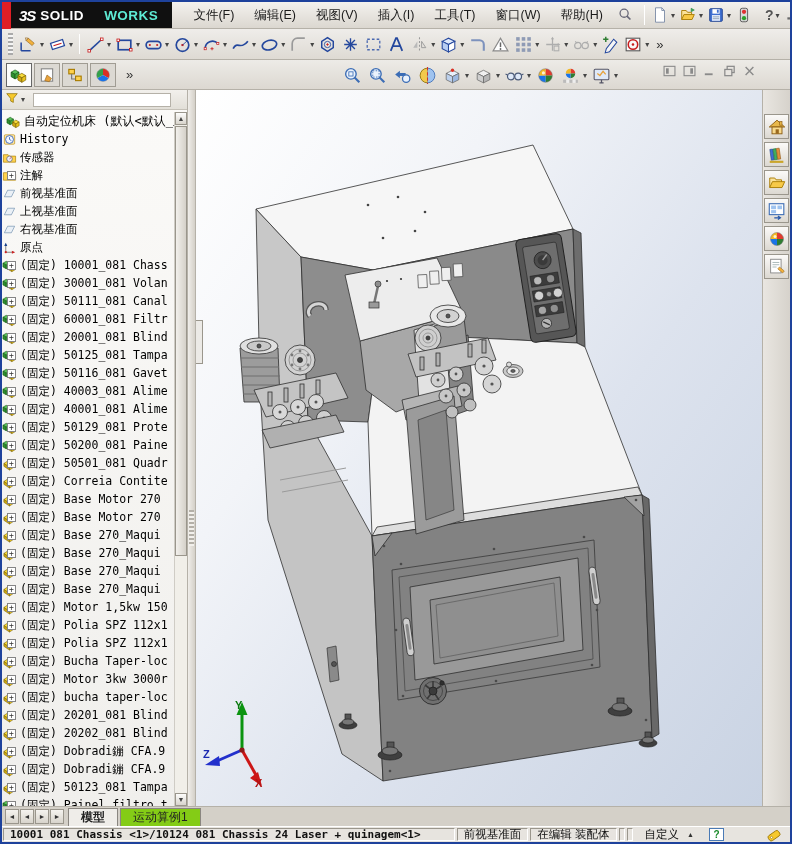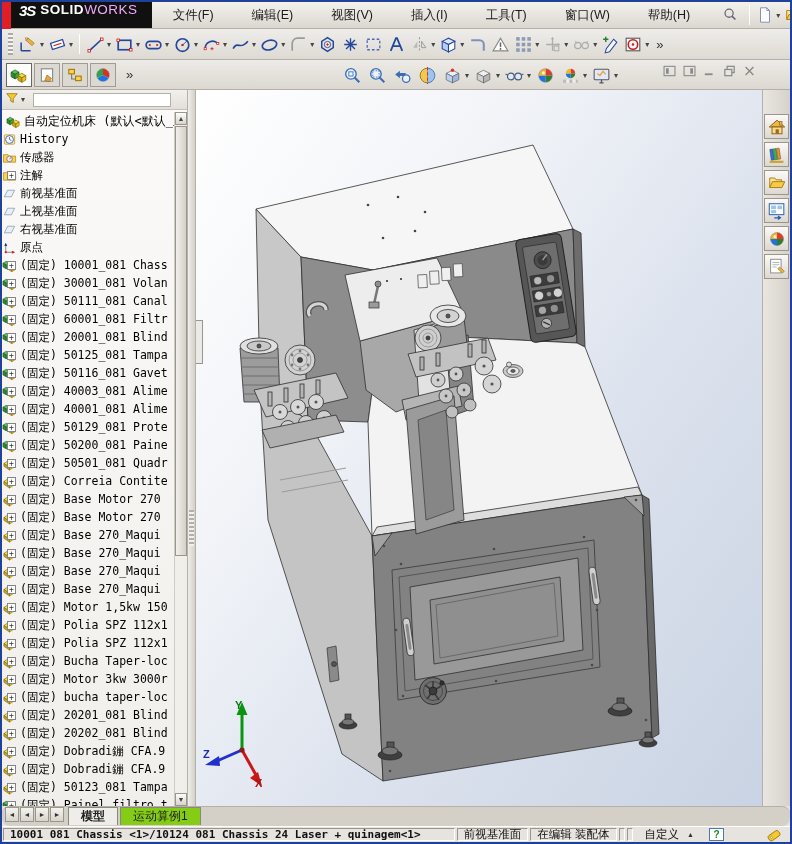--- a/index.html
+++ b/index.html
@@ -3,27 +3,27 @@
 <meta charset="utf-8">
 <style>
   html,body{margin:0;padding:0;background:#555;}
   *{box-sizing:border-box;}
   .win{position:relative;width:792px;height:844px;background:#e7e4df;
        border:2px solid #1e429c;font-family:"Liberation Sans","DejaVu Sans",sans-serif;
        overflow:hidden;}
   
   .titlebar{height:27px;display:flex;align-items:stretch;background:linear-gradient(#f4f2ee,#dbd7d0);
             border-bottom:1px solid #b5b1a8;}
-  .logoblock{display:flex;align-items:flex-start;background:#101010;padding:0 14px 0 0;}
+  .logoblock{display:flex;align-items:center;background:#101010;padding:0 14px 0 0;}
   .redstripe{width:9px;height:27px;background:#e01e25;margin-right:8px;}
   .logo3s{color:#fff;font-style:italic;font-weight:bold;font-size:15px;margin-right:5px;letter-spacing:-1px;}
   .logoname{color:#fff;font-size:13.5px;letter-spacing:.5px;}
   .logoname b{font-weight:bold;}
-  .logoname span{font-weight:normal;color:#f0abfc;}
-  .menubar{display:flex;align-items:center;padding-left:12px;gap:20px;}
+  .logoname span{font-weight:bold;color:#5eead4;margin-left:20px;}
+  .menubar{display:flex;align-items:center;padding-left:12px;gap:2px;}
   .mi{font-size:12.5px;color:#1a1a1a;padding:3px 9px;white-space:nowrap;}
   .tb-sep{width:1px;height:20px;background:#b0aca3;border-right:1px solid #fff;margin:0 4px;}
   .qat{display:flex;align-items:center;margin-left:4px;}
   .qbtn{width:22px;height:22px;display:flex;align-items:center;justify-content:center;}
   .qbtn svg{width:18px;height:18px;}
   .caret{font-size:8px;color:#444;margin:0 2px 0 0;}
   .helpq{font-size:14px;color:#555;font-weight:bold;margin:0 2px 0 10px;}
   .winbtns{margin-left:auto;display:flex;align-items:center;gap:4px;padding-right:6px;}
   .wbtn{width:20px;height:16px;display:flex;align-items:center;justify-content:center;}
   .wbtn svg{width:14px;height:12px;}
@@ -77,22 +77,22 @@
   .machine{position:absolute;left:0;top:0;}
   .triad{position:absolute;left:6px;top:606px;width:80px;height:92px;}
   .flystub{position:absolute;left:0;top:230px;width:7px;height:44px;background:#eceae6;
            border:1px solid #9a968c;border-left:none;}
   .taskpane{width:28px;background:linear-gradient(90deg,#e9e6e1,#d6d2cb);border-left:1px solid #b5b1a8;
             padding-top:24px;display:flex;flex-direction:column;align-items:center;gap:3px;}
   .tpbtn{width:25px;height:25px;border:1px solid #9a968c;background:linear-gradient(#fbfaf8,#dcd8d1);
          display:flex;align-items:center;justify-content:center;}
   .tpbtn svg{width:20px;height:20px;}
   
-  .tabrow{height:20px;display:flex;align-items:flex-start;background:#d4d0c8;border-top:1px solid #b5b1a8;
-          padding-left:3px;border-radius:8px;}
+  .tabrow{height:20px;display:flex;align-items:center;background:#d4d0c8;border-top:1px solid #b5b1a8;
+          padding-left:3px;}
   .navbtns{display:flex;gap:1px;margin:0 4px 1px 0;}
   .nbtn{width:14px;height:15px;border:1px solid #9a968c;background:linear-gradient(#f5f3ef,#d8d4cc);
         font-size:7px;color:#333;display:flex;align-items:center;justify-content:center;}
   .dtab{height:18px;padding:0 12px;font-size:12px;display:flex;align-items:center;border:1px solid #8a8680;
         border-bottom:none;background:#84cc16;color:#222;}
   .dtab.active{background:#efede9;font-weight:bold;}
   
   .statusbar{height:16px;display:flex;align-items:stretch;background:#e7e4df;border-top:1px solid #fff;
              font-size:11.5px;color:#111;}
   .scell{border:1px solid;border-color:#9a968c #fff #fff #9a968c;display:flex;align-items:center;

